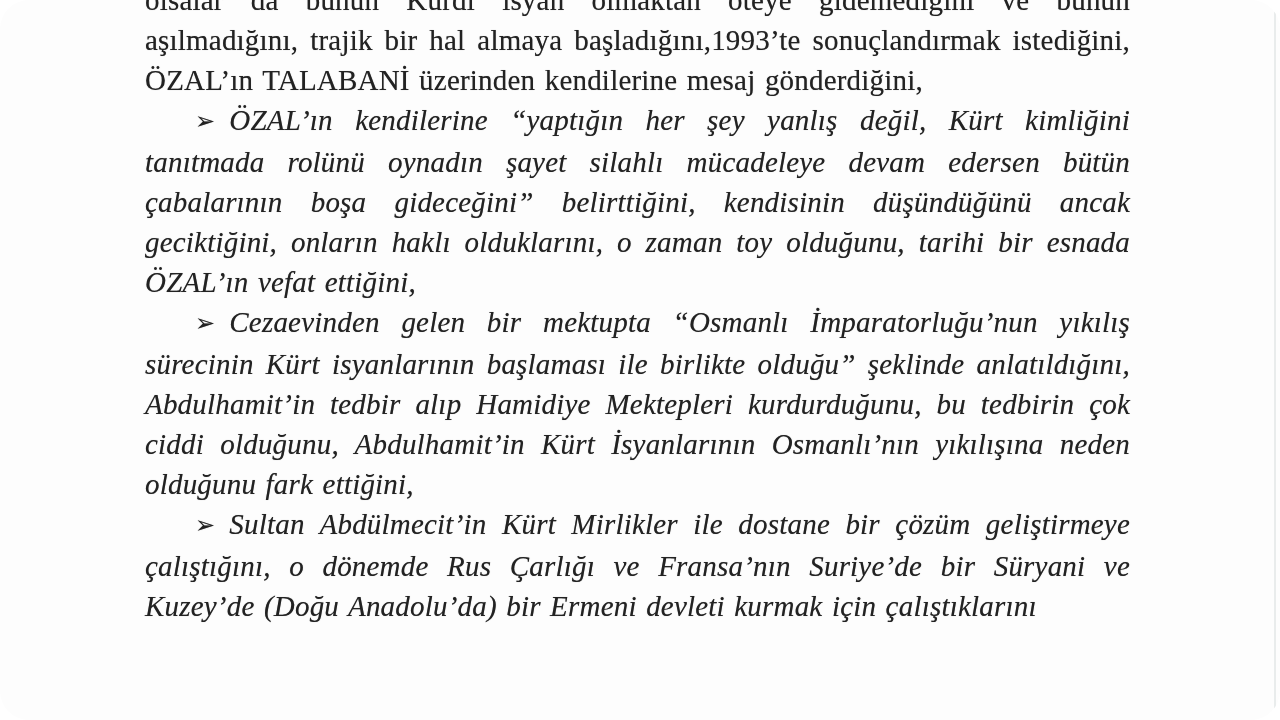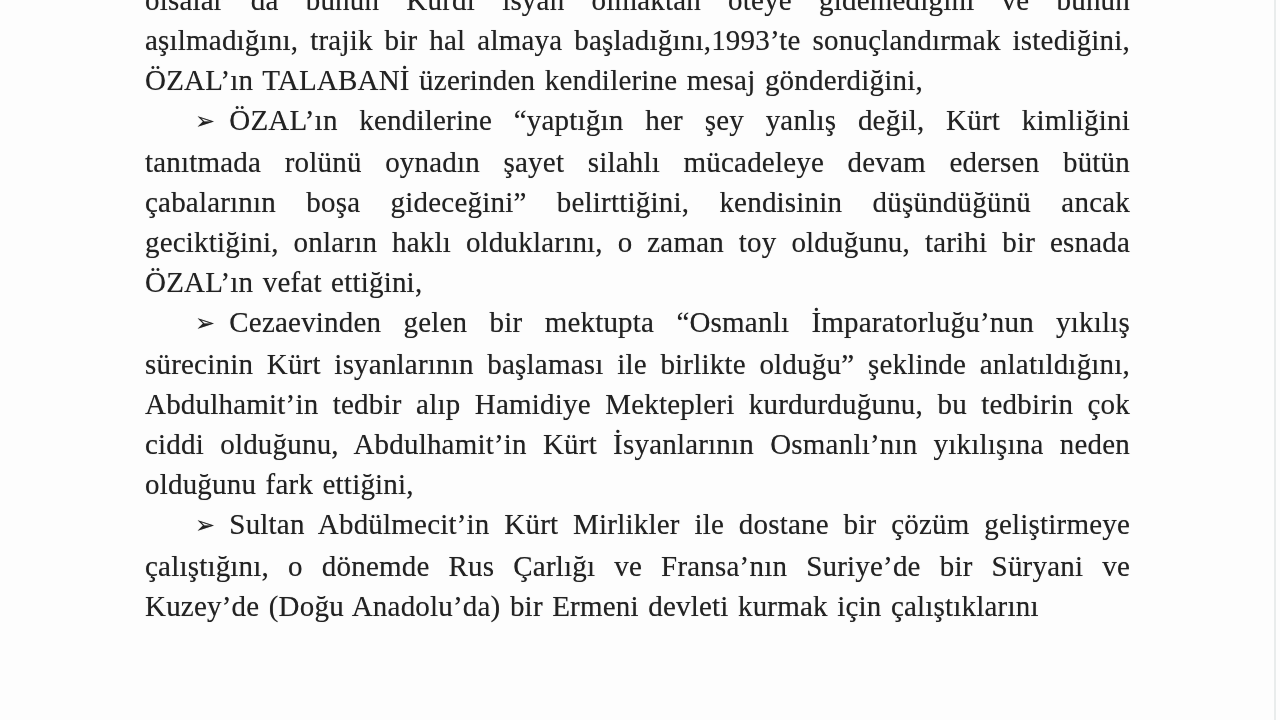--- a/index.html
+++ b/index.html
@@ -7,40 +7,42 @@
     padding: 0;
     background: #ffffff;
   }
   .page {
     position: relative;
     width: 1280px;
     height: 720px;
     background: #fdfdfd;
     overflow: hidden;
     font-family: "Liberation Serif", "DejaVu Serif", serif;
+    border-radius: 29px;
   }
   .doc {
     position: absolute;
     top: -20px;
     left: 145px;
     width: 985px;
     font-size: 29px;
     line-height: 40px;
     color: #222222;
     text-align: justify;
     letter-spacing: 0.2px;
     word-spacing: 2px;
     text-shadow: 0 0 0.7px rgba(40,40,40,0.55);
   }
   .doc p {
     margin: 0;
     padding: 0;
   }
   .doc p.bulleted {
     text-indent: 50px;
+    font-style: italic;
   }
   .bullet {
     display: inline-block;
     text-indent: 0;
     margin-right: 14px;
     font-family: "DejaVu Sans", sans-serif;
     font-size: 24px;
     transform: translateY(-1px);
   }
   .scan-edge-line {

